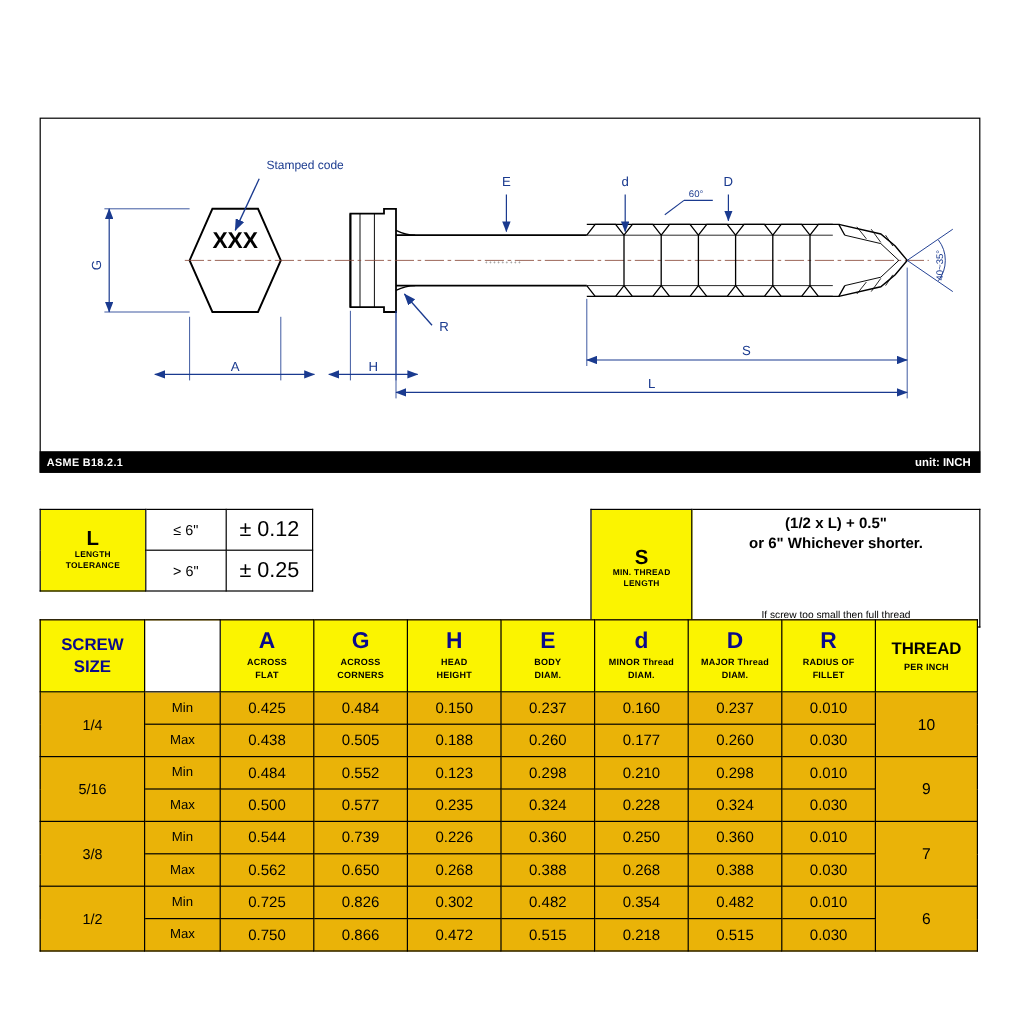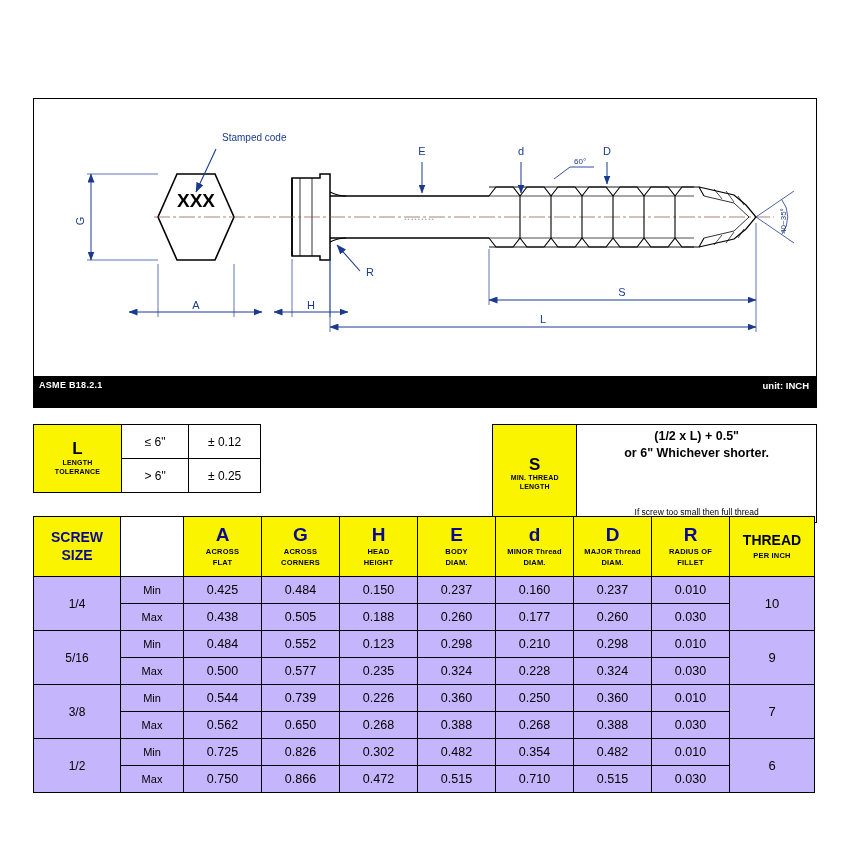--- a/index.html
+++ b/index.html
@@ -34,21 +34,21 @@
   }
   .drawing-svg {
     position: absolute;
     left: 0; top: 0;
   }
   .footer-bar {
     position: absolute;
     left: 33px;
     top: 376px;
     width: 784px;
-    height: 32px;
+    height: 18px;
     background: #000;
     color: #fff;
     box-sizing: border-box;
   }
   .footer-bar .std {
     position: absolute;
     left: 6px; top: 4px;
     font-size: 9px;
     font-weight: bold;
     letter-spacing: .3px;
@@ -87,40 +87,40 @@
     letter-spacing: .2px;
   }
 
   #tol-l {
     left: 33px;
     top: 424px;
     width: 228px;
   }
   #tol-l td.kcell { width: 88px; height: 66px; }
   #tol-l td.cond  { width: 68px; height: 33px; font-size: 12px; }
-  #tol-l td.val   { width: 72px; height: 33px; font-size: 12px; }
+  #tol-l td.val   { width: 72px; height: 33px; font-size: 18px; }
 
   #tol-s {
     left: 492px;
     top: 424px;
     width: 325px;
   }
   #tol-s td.kcell { width: 86px; height: 66px; }
   #tol-s td.scell { width: 239px; height: 66px; padding: 3px 4px; }
   .s-line1 { font-size: 12.5px; font-weight: bold; line-height: 1.35; }
   .s-line2 { font-size: 12.5px; font-weight: bold; line-height: 1.35; }
   .s-line3 { font-size: 8.5px; line-height: 1.6; margin-top: 44px; }
 
   
   #main-table {
     position: absolute;
     left: 33px;
     top: 516px;
     border-collapse: collapse;
-    background: #c4b5fd;
+    background: #eab308;
   }
   #main-table td, #main-table th {
     border: 1.5px solid #000;
     text-align: center;
     vertical-align: middle;
     padding: 0;
     font-weight: normal;
   }
   .hdr-cell {
     background: #fbf400;
@@ -482,20 +482,20 @@
       <td class="num-cell">0.482</td>
       <td class="num-cell">0.010</td>
       <td class="thread-cell" rowspan="2">6</td>
     </tr>
     <tr>
       <td class="mm-cell">Max</td>
       <td class="num-cell">0.750</td>
       <td class="num-cell">0.866</td>
       <td class="num-cell">0.472</td>
       <td class="num-cell">0.515</td>
-      <td class="num-cell">0.710</td>
+      <td class="num-cell">0.218</td>
       <td class="num-cell">0.515</td>
       <td class="num-cell">0.030</td>
     </tr>
   </tbody>
     </table>
 
 </div>
 
 </body></html>

